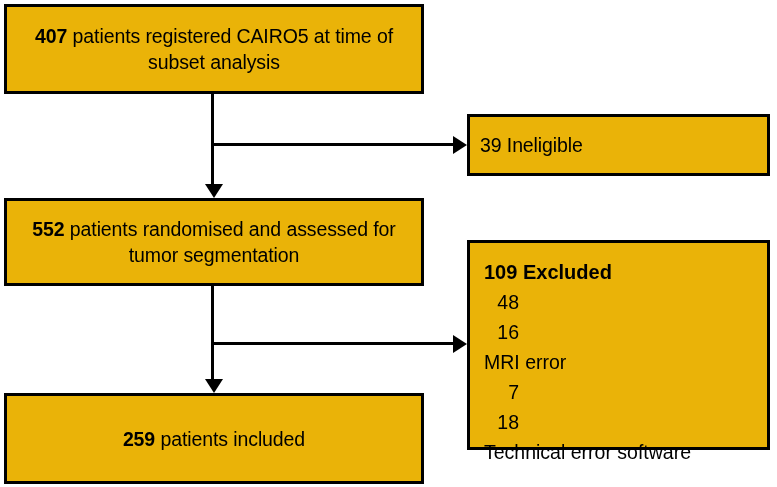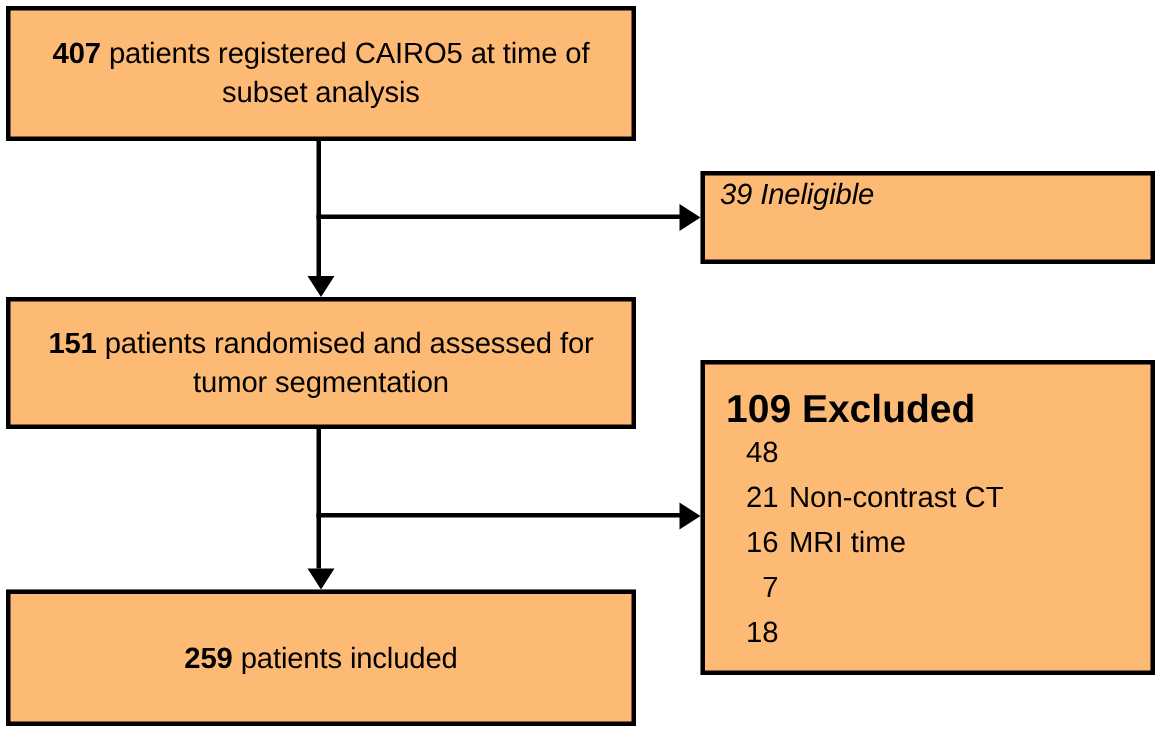--- a/index.html
+++ b/index.html
@@ -15,32 +15,32 @@
     position: relative;
     width: 777px;
     height: 487px;
     background: #ffffff;
     overflow: hidden;
   }
   .node-box {
     position: absolute;
     box-sizing: border-box;
     border: 3px solid #000000;
-    background: #fdba74;
+    background: #eab308;
     display: flex;
   }
   .node-box.center {
     align-items: center;
     justify-content: center;
     text-align: center;
   }
   .node-box.leftalign {
+    align-items: center;
     justify-content: flex-start;
     text-align: left;
-    font-style: italic;
   }
   .node-text {
     font-size: 19.5px;
     line-height: 26px;
     letter-spacing: -0.1px;
     padding: 0 10px;
   }
   .node-text .num {
     font-weight: bold;
   }
@@ -54,30 +54,31 @@
   #box-ineligible { left: 467px; top: 114px; width: 303px; height: 62px; }
   #box-excluded   { left: 467px; top: 240px; width: 303px; height: 210px; }
 
   
   .excluded-body {
     padding: 14px 0 0 14px;
     width: 100%;
     align-self: flex-start;
   }
   .excl-head {
-    font-size: 26px;
+    font-size: 20px;
     line-height: 30px;
     font-weight: bold;
     white-space: nowrap;
   }
   .excl-row {
     font-size: 19.5px;
     line-height: 30px;
     white-space: nowrap;
     display: flex;
+    flex-direction: column;
   }
   .excl-row .ecount {
     display: inline-block;
     width: 42px;
     text-align: right;
     padding-right: 7px;
     box-sizing: border-box;
   }
   .excl-row .elabel { display: inline-block; }
 
@@ -131,47 +132,44 @@
   <div class="vline" id="conn1-vert"></div>
   <div class="arrow-down" id="conn1-arrow"></div>
   <div class="hline" id="conn1-branch"></div>
   <div class="arrow-right" id="conn1-barrow"></div>
 
   <div class="node-box leftalign" id="box-ineligible">
     <div class="node-text">39 Ineligible</div>
   </div>
 
   <div class="node-box center" id="box-randomised">
-    <div class="node-text"><span class="num">151</span><span> patients randomised and assessed for tumor segmentation</span></div>
+    <div class="node-text"><span class="num">552</span><span> patients randomised and assessed for tumor segmentation</span></div>
   </div>
 
   <div class="vline" id="conn2-vert"></div>
   <div class="arrow-down" id="conn2-arrow"></div>
   <div class="hline" id="conn2-branch"></div>
   <div class="arrow-right" id="conn2-barrow"></div>
 
   <div class="node-box" id="box-excluded">
     <div class="excluded-body">
       <div class="excl-head">109 Excluded</div>
       <div class="excl-row">
         <span class="ecount">48</span>
       </div>
       <div class="excl-row">
-        <span class="ecount">21</span>
-          <span class="elabel">Non-contrast CT</span>
-      </div>
-      <div class="excl-row">
         <span class="ecount">16</span>
-          <span class="elabel">MRI time</span>
+          <span class="elabel">MRI error</span>
       </div>
       <div class="excl-row">
         <span class="ecount">7</span>
       </div>
       <div class="excl-row">
         <span class="ecount">18</span>
+          <span class="elabel">Technical error software</span>
       </div>
     </div>
   </div>
 
   <div class="node-box center" id="box-included">
     <div class="node-text"><span class="num">259</span><span> patients included</span></div>
   </div>
 
 </div>
 

